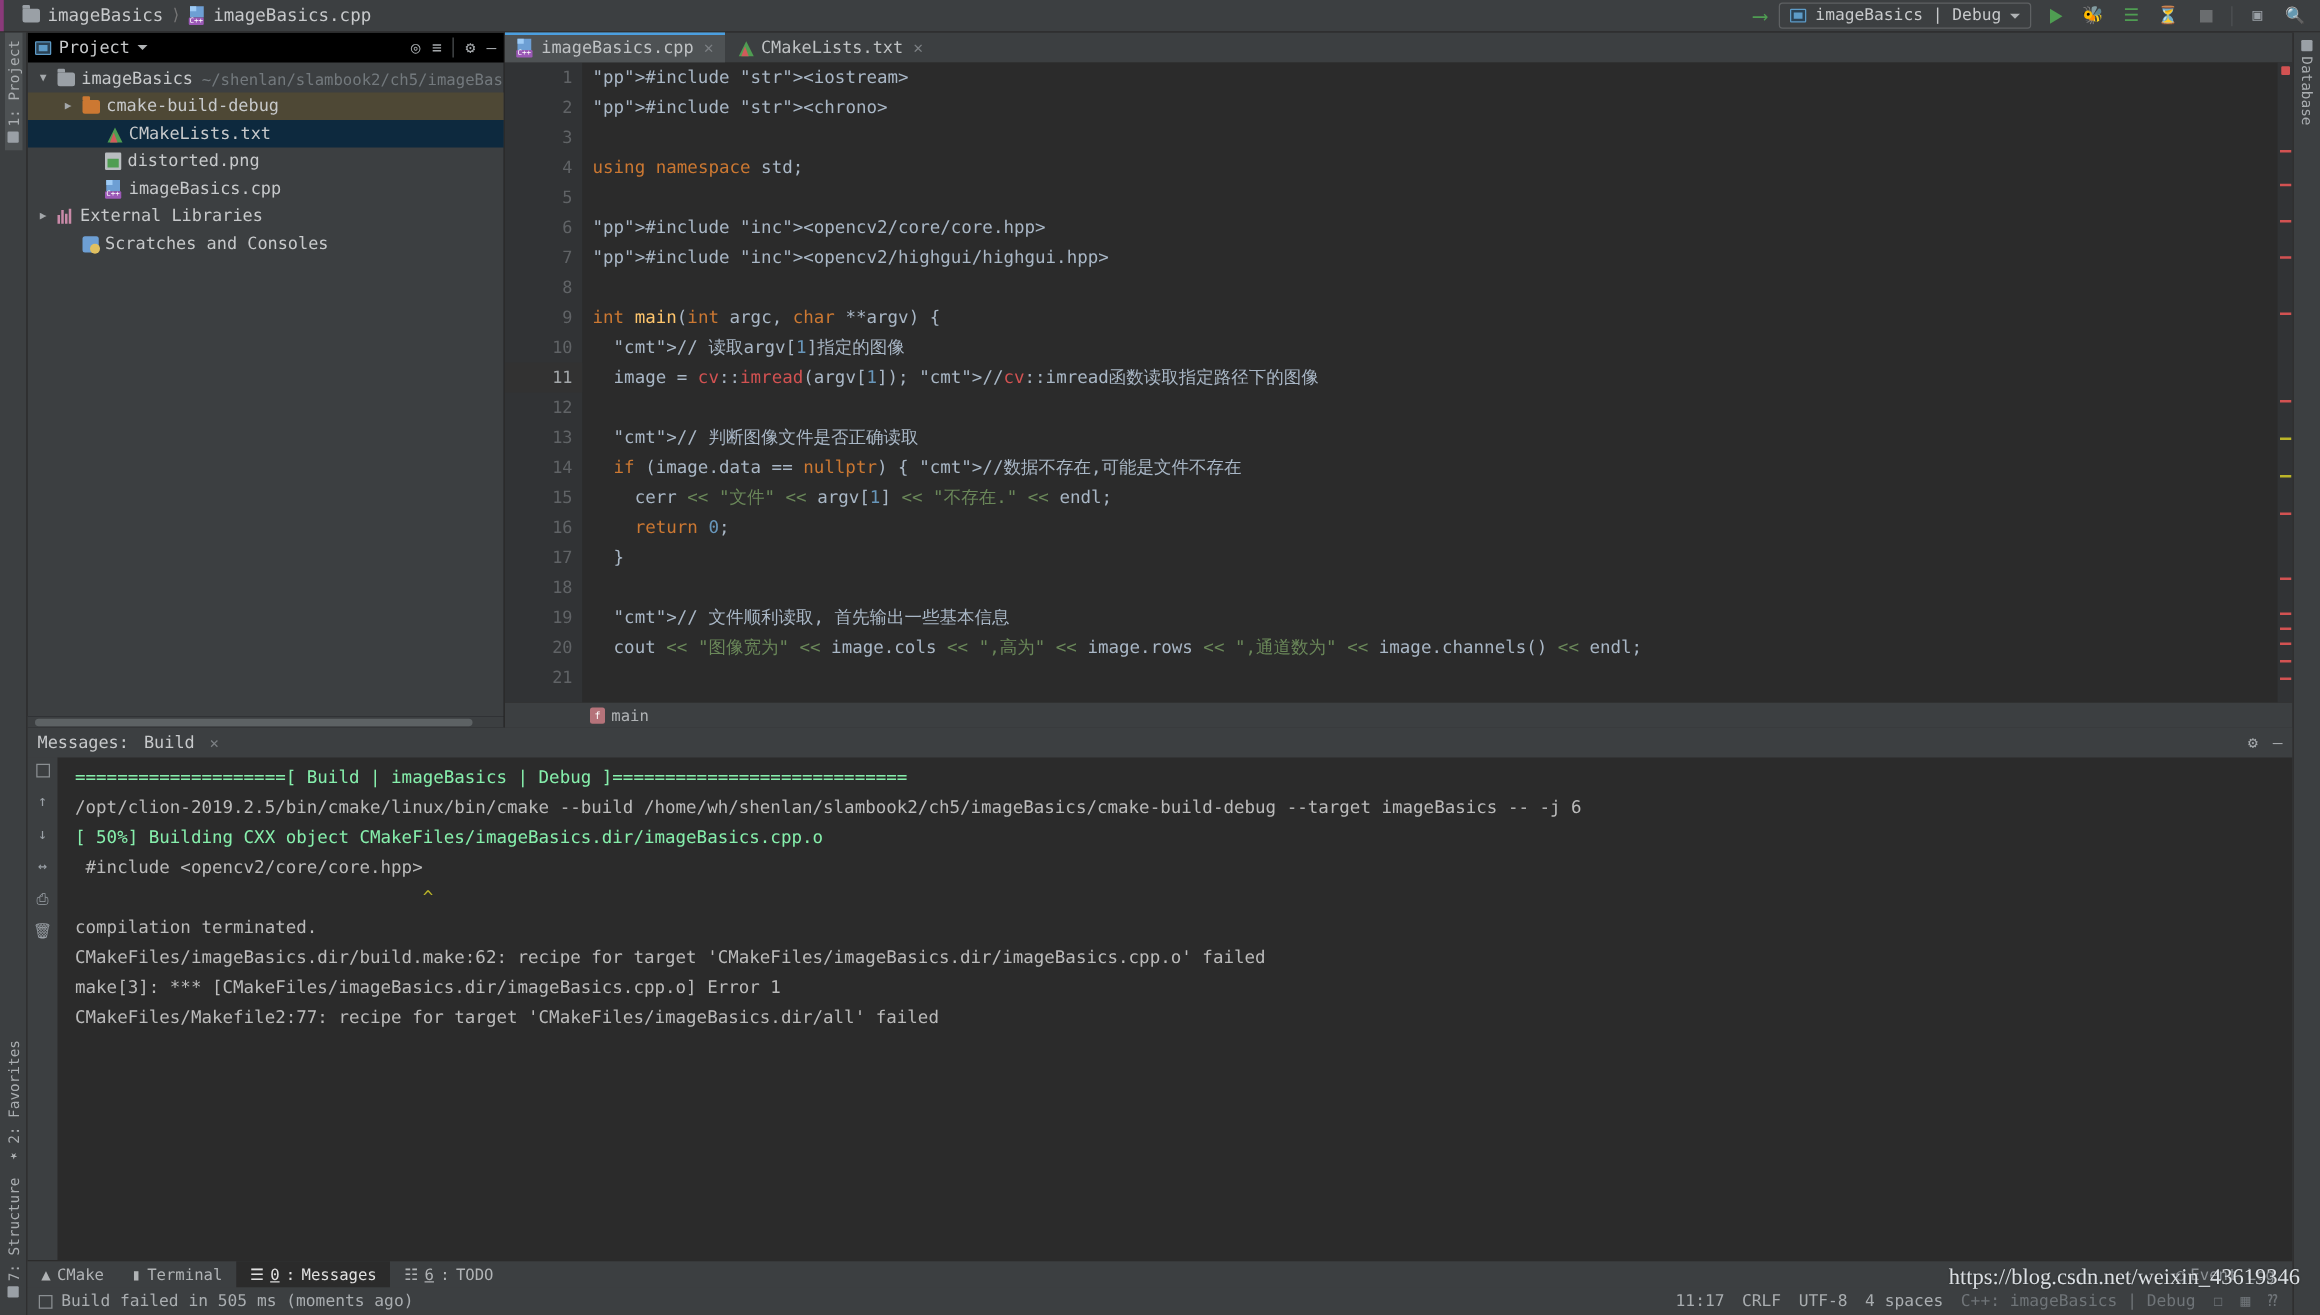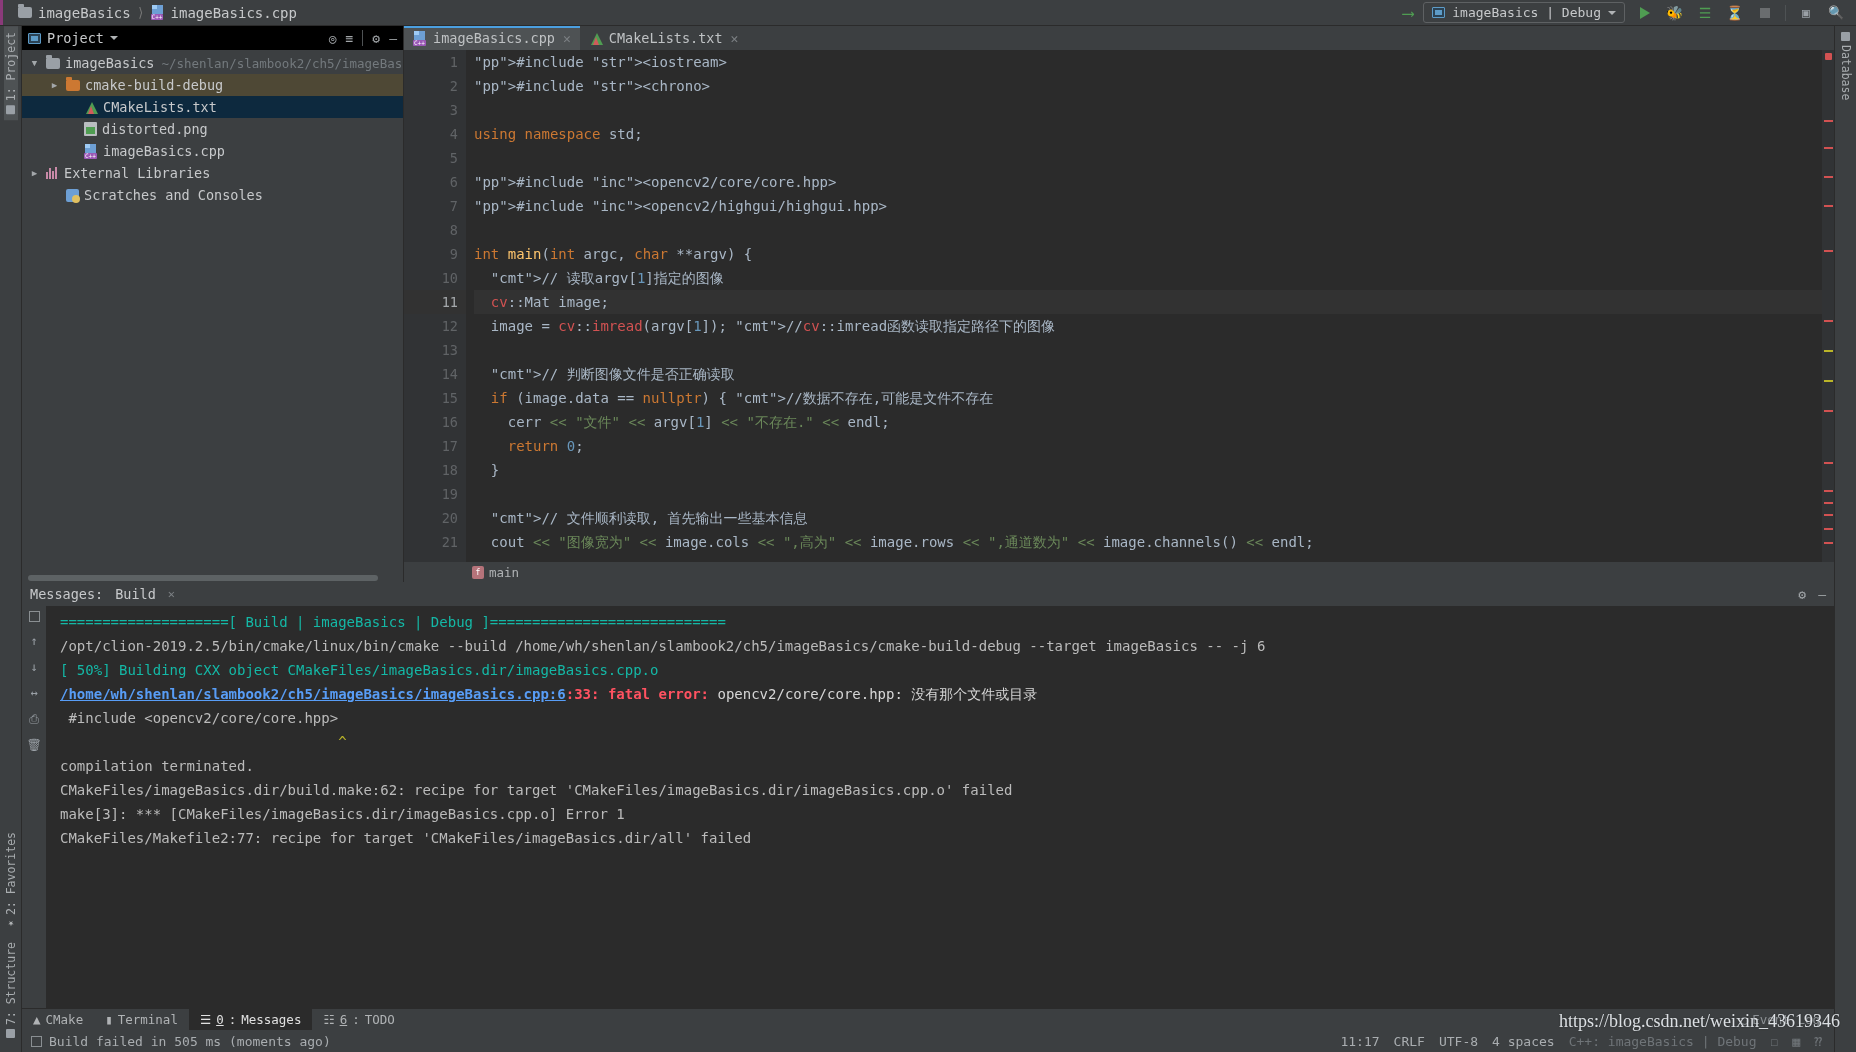--- a/index.html
+++ b/index.html
@@ -127,21 +127,21 @@
               font-size:13.5px; color:#c7c9cb; }
   .msg-head .x { color:#7c8084; font-size:12px; }
   .msg-tools { margin-left:auto; display:flex; gap:12px; color:#a3a7aa; font-size:13px; }
   .msg-body { flex:1 1 auto; display:flex; min-height:0; }
   .msg-strip { width:24px; flex:0 0 24px; background:#3c3f41; display:flex; flex-direction:column;
                align-items:center; gap:12px; padding-top:5px; color:#9aa0a6; font-size:12px; }
   .msg-strip .sq { width:11px;height:11px;border:1px solid #8a8f92; }
   .console { flex:1 1 auto; background:#2b2b2b; overflow:hidden; padding:4px 0 0 14px; }
   .oline { height:24px; line-height:24px; font-size:14px; white-space:pre; color:#bbbbbb;
            font-family:"DejaVu Sans Mono",monospace; }
-  .o-yellow { color:#14b8a6; }
+  .o-yellow { color:#86efac; }
   .o-link { color:#589df6; text-decoration:underline; font-weight:bold; }
   .o-err { color:#ff5261; font-weight:bold; }
   .o-white { color:#d6d6d6; }
   .o-caret { color:#bbb529; }
 
   
   .bottombar { height:22px; background:#3c3f41; display:flex; align-items:center; flex:0 0 22px;
                border-top:1px solid #2b2b2b; position:relative; }
   .btab { display:flex;align-items:center;gap:5px;padding:0 11px;height:100%;font-size:12.5px;color:#b0b3b5;}
   .btab.sel { background:#2b2b2b; color:#e0e0e0; }
@@ -333,21 +333,20 @@
                 <div class="cline"><span class="&lt;span">"pp"</span>&gt;#include <span class="&lt;span">"str"</span>&gt;&lt;iostream&gt;</div>
                 <div class="cline"><span class="&lt;span">"pp"</span>&gt;#include <span class="&lt;span">"str"</span>&gt;&lt;chrono&gt;</div>
                 <div class="cline">&nbsp;</div>
                 <div class="cline"><span class="kw">using</span> <span class="kw">namespace</span> std;</div>
                 <div class="cline">&nbsp;</div>
                 <div class="cline"><span class="&lt;span">"pp"</span>&gt;#include <span class="&lt;span">"inc"</span>&gt;&lt;opencv2/core/core.hpp&gt;</div>
                 <div class="cline"><span class="&lt;span">"pp"</span>&gt;#include <span class="&lt;span">"inc"</span>&gt;&lt;opencv2/highgui/highgui.hpp&gt;</div>
                 <div class="cline">&nbsp;</div>
                 <div class="cline"><span class="kw">int</span> <span class="fn">main</span>(<span class="kw">int</span> argc, <span class="kw">char</span> **argv) {</div>
                 <div class="cline">  <span class="&lt;span">"cmt"</span>&gt;// 读取argv[<span class="num">1</span>]指定的图像</div>
-                <div class="cline cur">  <span class="cvred">cv</span>::Mat image;</div>
                 <div class="cline">  image = <span class="cvred">cv</span>::<span class="cvred">imread</span>(argv[<span class="num">1</span>]); <span class="&lt;span">"cmt"</span>&gt;//<span class="cvred">cv</span>::imread函数读取指定路径下的图像</div>
                 <div class="cline">&nbsp;</div>
                 <div class="cline">  <span class="&lt;span">"cmt"</span>&gt;// 判断图像文件是否正确读取</div>
                 <div class="cline">  <span class="kw">if</span> (image.data == <span class="kw">nullptr</span>) { <span class="&lt;span">"cmt"</span>&gt;//数据不存在,可能是文件不存在</div>
                 <div class="cline">    cerr <span class="str">&lt;&lt;</span> <span class="str">"文件"</span> <span class="str">&lt;&lt;</span> argv[<span class="num">1</span>] <span class="str">&lt;&lt;</span> <span class="str">"不存在."</span> <span class="str">&lt;&lt;</span> endl;</div>
                 <div class="cline">    <span class="kw">return</span> <span class="num">0</span>;</div>
                 <div class="cline">  }</div>
                 <div class="cline">&nbsp;</div>
                 <div class="cline">  <span class="&lt;span">"cmt"</span>&gt;// 文件顺利读取, 首先输出一些基本信息</div>
                 <div class="cline">  cout <span class="str">&lt;&lt;</span> <span class="str">"图像宽为"</span> <span class="str">&lt;&lt;</span> image.cols <span class="str">&lt;&lt;</span> <span class="str">",高为"</span> <span class="str">&lt;&lt;</span> image.rows <span class="str">&lt;&lt;</span> <span class="str">",通道数为"</span> <span class="str">&lt;&lt;</span> image.channels() <span class="str">&lt;&lt;</span> endl;</div>
@@ -394,21 +393,20 @@
             <span>↑</span>
             <span>↓</span>
             <span>↔</span>
             <span>⎙</span>
             <span>🗑</span>
           </div>
           <div class="console" id="console">
               <div class="oline o-yellow">====================[ Build | imageBasics | Debug ]============================</div>
               <div class="oline">/opt/clion-2019.2.5/bin/cmake/linux/bin/cmake --build /home/wh/shenlan/slambook2/ch5/imageBasics/cmake-build-debug --target imageBasics -- -j 6</div>
               <div class="oline o-yellow">[ 50%] Building CXX object CMakeFiles/imageBasics.dir/imageBasics.cpp.o</div>
-              <div class="oline"><span class="o-link">/home/wh/shenlan/slambook2/ch5/imageBasics/imageBasics.cpp:6</span><span class="o-err">:33: fatal error:</span> <span class="o-white">opencv2/core/core.hpp: 没有那个文件或目录</span></div>
               <div class="oline"> #include &lt;opencv2/core/core.hpp&gt;</div>
               <div class="oline o-caret">                                 ^</div>
               <div class="oline">compilation terminated.</div>
               <div class="oline">CMakeFiles/imageBasics.dir/build.make:62: recipe for target 'CMakeFiles/imageBasics.dir/imageBasics.cpp.o' failed</div>
               <div class="oline">make[3]: *** [CMakeFiles/imageBasics.dir/imageBasics.cpp.o] Error 1</div>
               <div class="oline">CMakeFiles/Makefile2:77: recipe for target 'CMakeFiles/imageBasics.dir/all' failed</div>
             </div>
         </div>
       </div>
 

